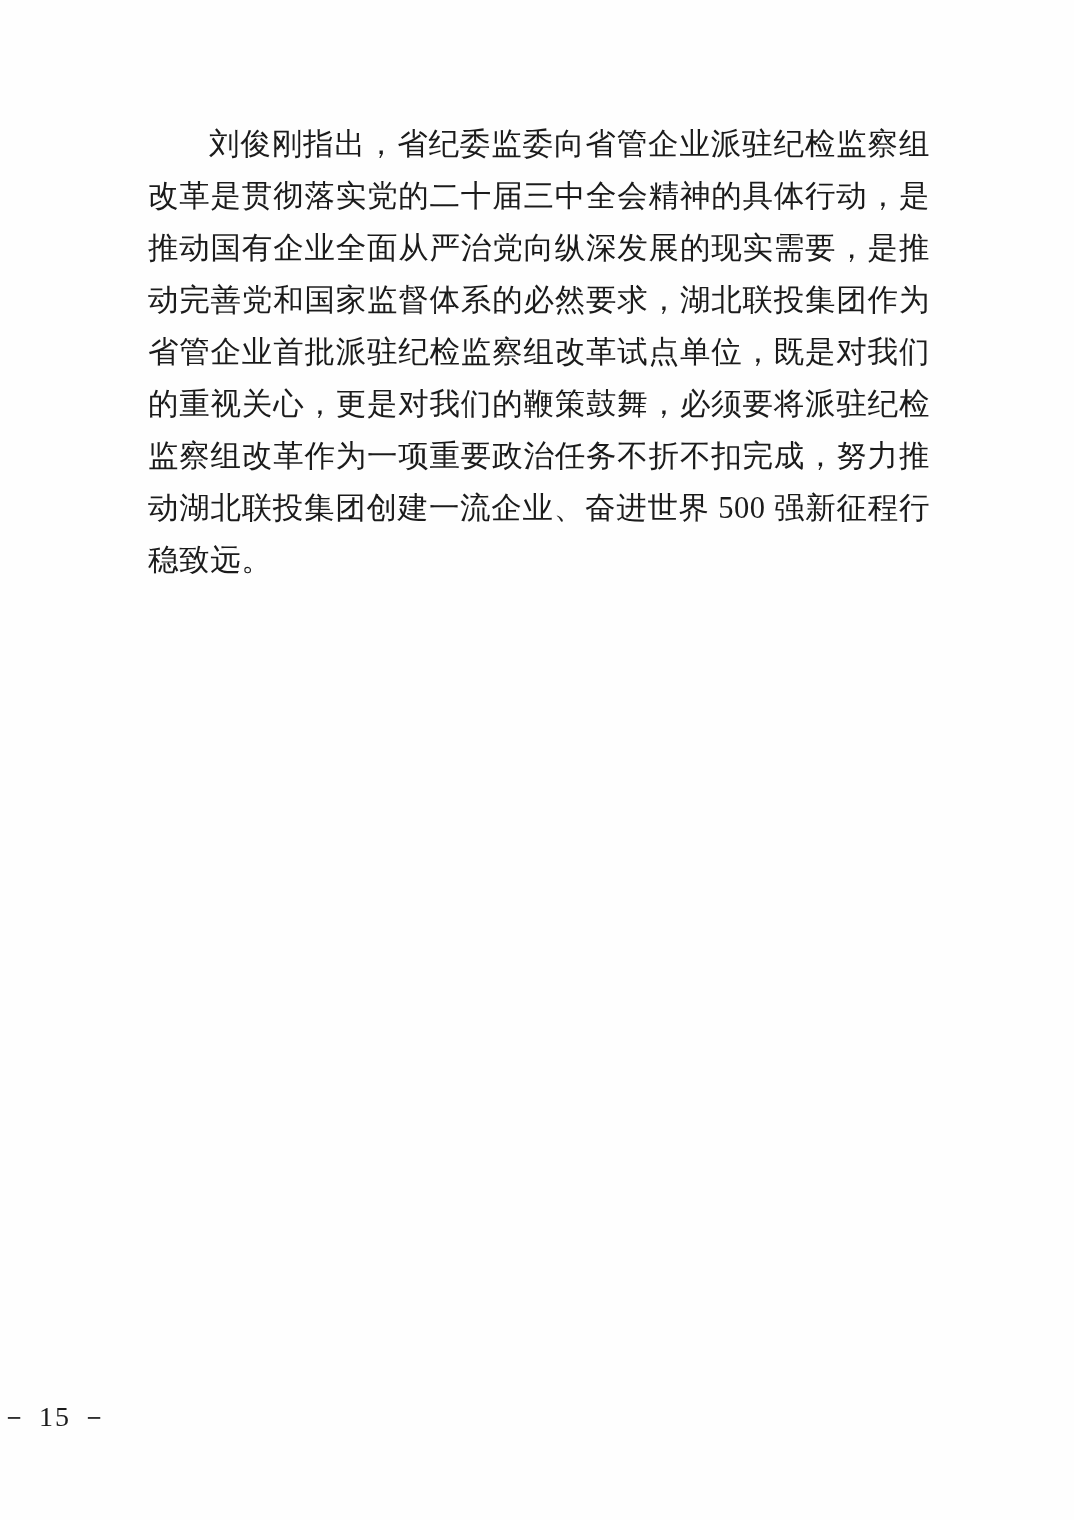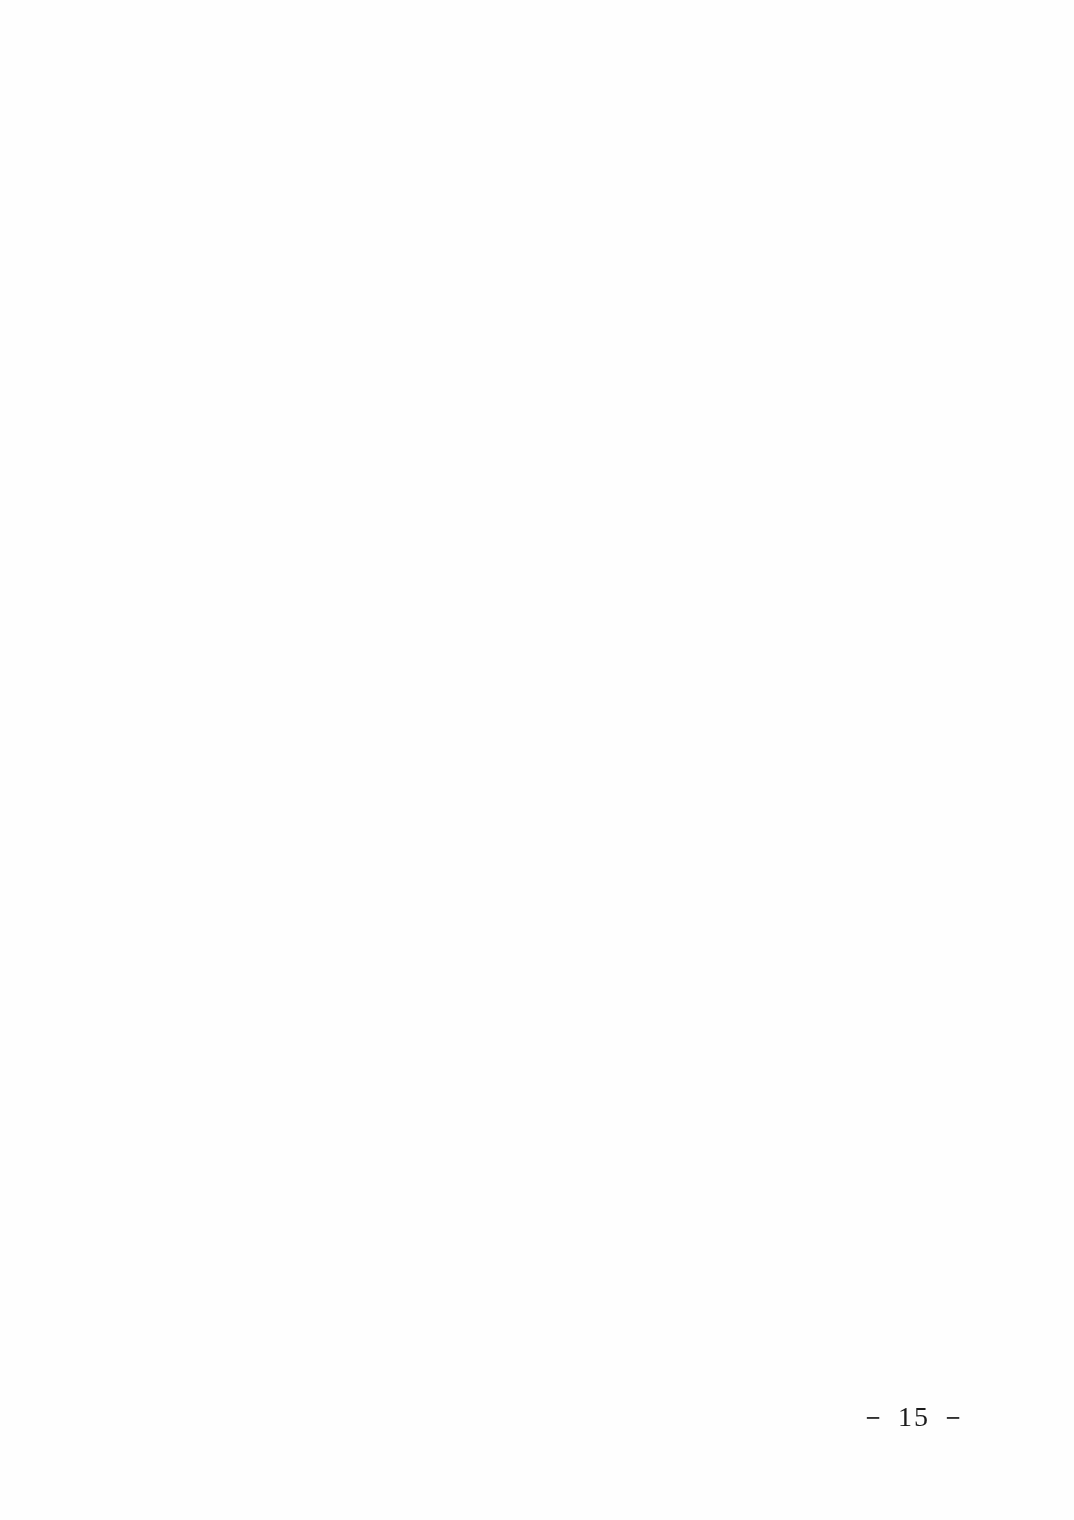--- a/index.html
+++ b/index.html
@@ -40,31 +40,32 @@
     color: #1b1b1b;
   }
   .para + .para {
     margin-top: 0px;
   }
   .footer {
     position: absolute;
     left: 0;
     top: 1398px;
     width: 969px;
-    text-align: right;
+    text-align: left;
   }
   .page-number {
     font-size: 28px;
     letter-spacing: 2px;
     color: #1b1b1b;
     font-family: "Liberation Serif", "DejaVu Serif", serif;
   }
 </style>
 </head>
 <body>
 
 <div class="page">
   <div class="content">
+    <p class="para">刘俊刚指出，省纪委监委向省管企业派驻纪检监察组改革是贯彻落实党的二十届三中全会精神的具体行动，是推动国有企业全面从严治党向纵深发展的现实需要，是推动完善党和国家监督体系的必然要求，湖北联投集团作为省管企业首批派驻纪检监察组改革试点单位，既是对我们的重视关心，更是对我们的鞭策鼓舞，必须要将派驻纪检监察组改革作为一项重要政治任务不折不扣完成，努力推动湖北联投集团创建一流企业、奋进世界 500 强新征程行稳致远。</p>
   </div>
   <div class="footer">
     <span class="page-number">－ 15 －</span>
   </div>
 </div>
 
 </body></html>

